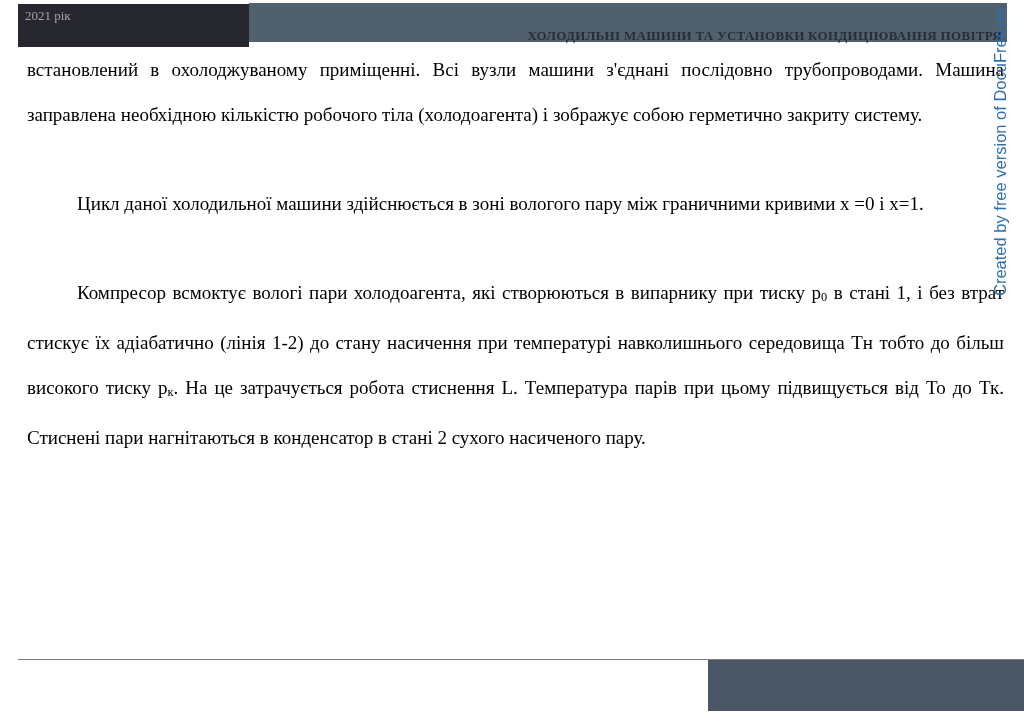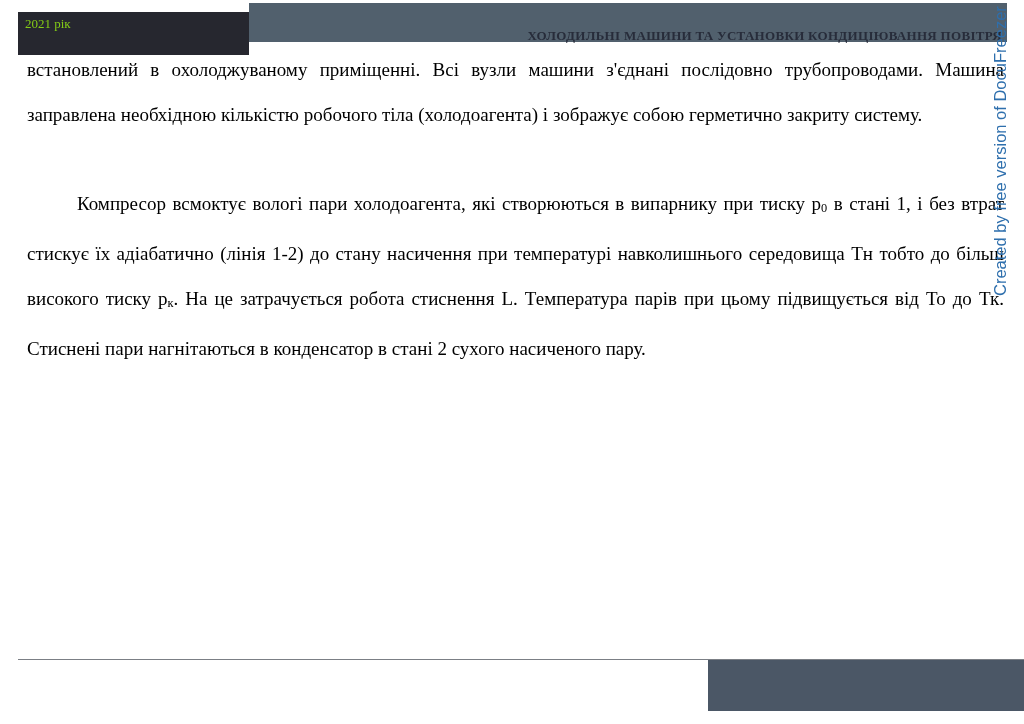--- a/index.html
+++ b/index.html
@@ -7,24 +7,24 @@
     width:1024px; height:724px;
     background:#ffffff;
     overflow:hidden;
     position:relative;
     font-family:"Liberation Serif", serif;
   }
   .page { position:absolute; inset:0; }
 
   
   .year-box {
-    position:absolute; left:18px; top:12px; width:231px; height:43px;
+    position:absolute; left:18px; top:4px; width:231px; height:43px;
     background:var(--c-yearbox, #26272f);
     box-sizing:border-box; padding:3px 0 0 7px;
-    color:#84cc16; font-size:13px; line-height:17px;
+    color:#a3a3a3; font-size:13px; line-height:17px;
   }
   .title-bar {
     position:absolute; left:249px; top:3px; width:758px; height:39px;
     background:var(--c-bar, #51606d);
     box-sizing:border-box; padding-right:5px;
     display:flex; align-items:flex-end; justify-content:flex-end;
     color:var(--c-bartext, #272c3a);
     font-size:13px; line-height:1; letter-spacing:0.3px;
     white-space:nowrap;
     font-weight:bold;
@@ -69,20 +69,21 @@
   <div class="year-box">
     <span>2021 рік</span>
   </div>
 
   <div class="title-bar">
     <span>ХОЛОДИЛЬНІ МАШИНИ ТА УСТАНОВКИ КОНДИЦІЮВАННЯ ПОВІТРЯ</span>
   </div>
 
   <div class="content" id="content">
       <p><span>встановлений в охолоджуваному приміщенні. Всі вузли машини з'єднані послідовно трубопроводами. Машина заправлена необхідною кількістю робочого тіла (холодоагента) і зображує собою герметично закриту систему.</span></p>
+      <p class="indent"><span>Цикл даної холодильної машини здійснюється в зоні вологого пару між граничними кривими х =0 і х=1.</span></p>
       <p class="indent"><b>Компресор</b><span> всмоктує вологі пари холодоагента, які створюються в випарнику при тиску </span><b>р</b><b class="sub">0</b><span> в стані 1, і без втрат стискує їх адіабатично (лінія 1-2) до стану насичення при температурі навколишнього середовища </span><b>Тн</b><span>  тобто  до більш високого тиску </span><b>р</b><b class="sub">к</b><span>. На це затрачується робота стиснення </span><b>L.</b><span> Температура парів при цьому підвищується від </span><b>То</b><span> до </span><b>Тк</b><span>. Стиснені пари нагнітаються в конденсатор в стані 2 сухого насиченого пару.</span></p>
     </div>
 
   <div class="divider"></div>
 
   <div class="bottom-box"></div>
 
   <div class="watermark">
     <span>Created by free version of DocuFreezer</span>
   </div>

